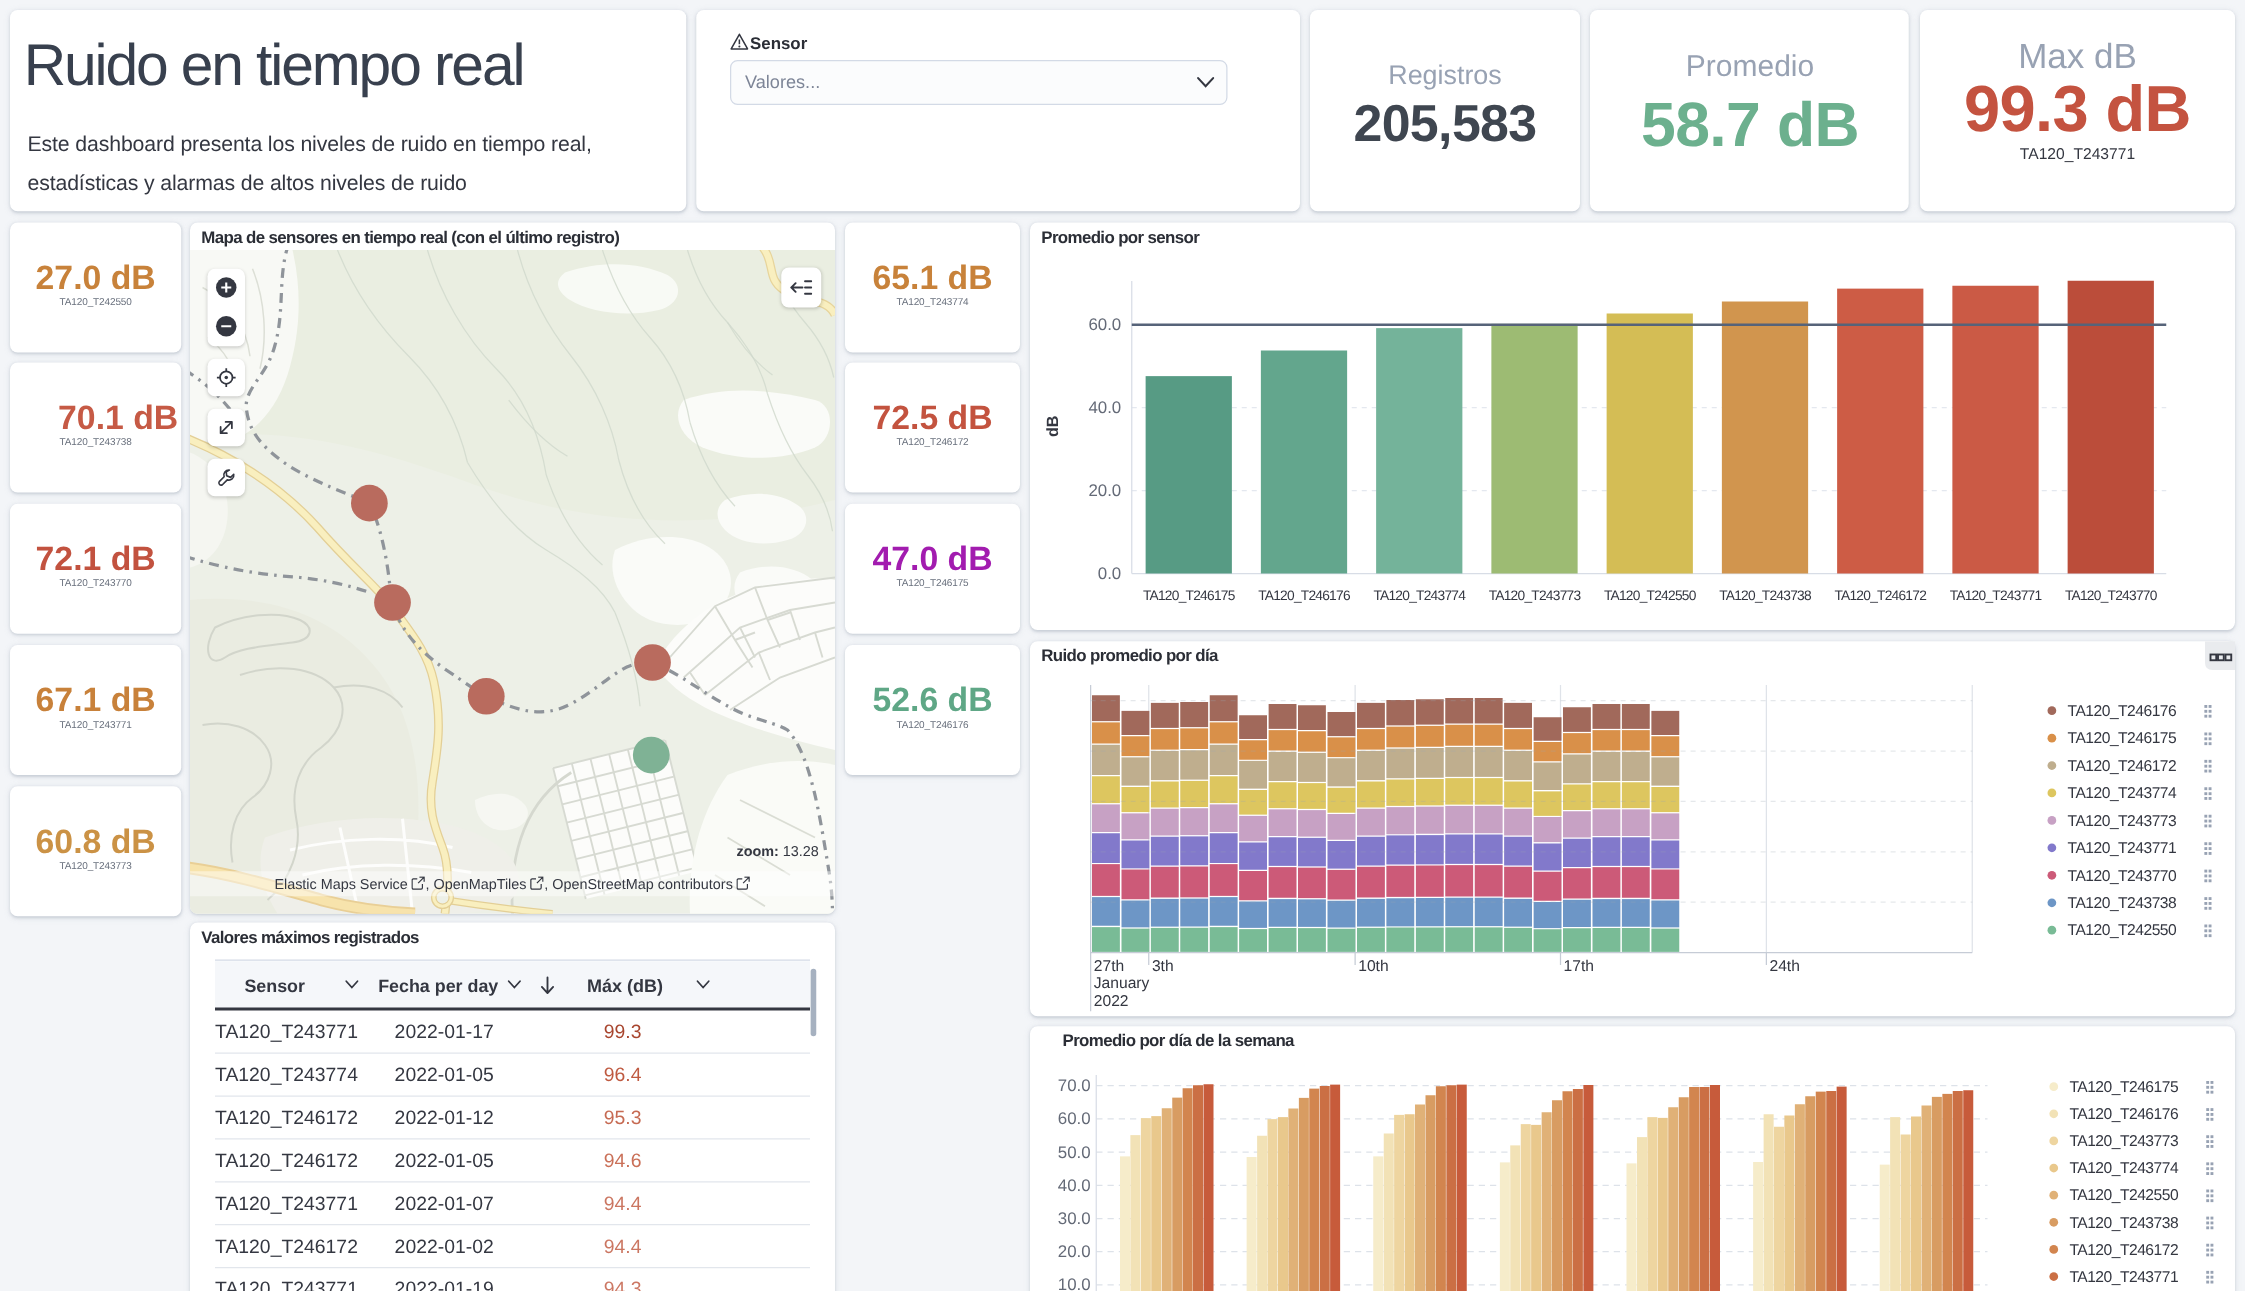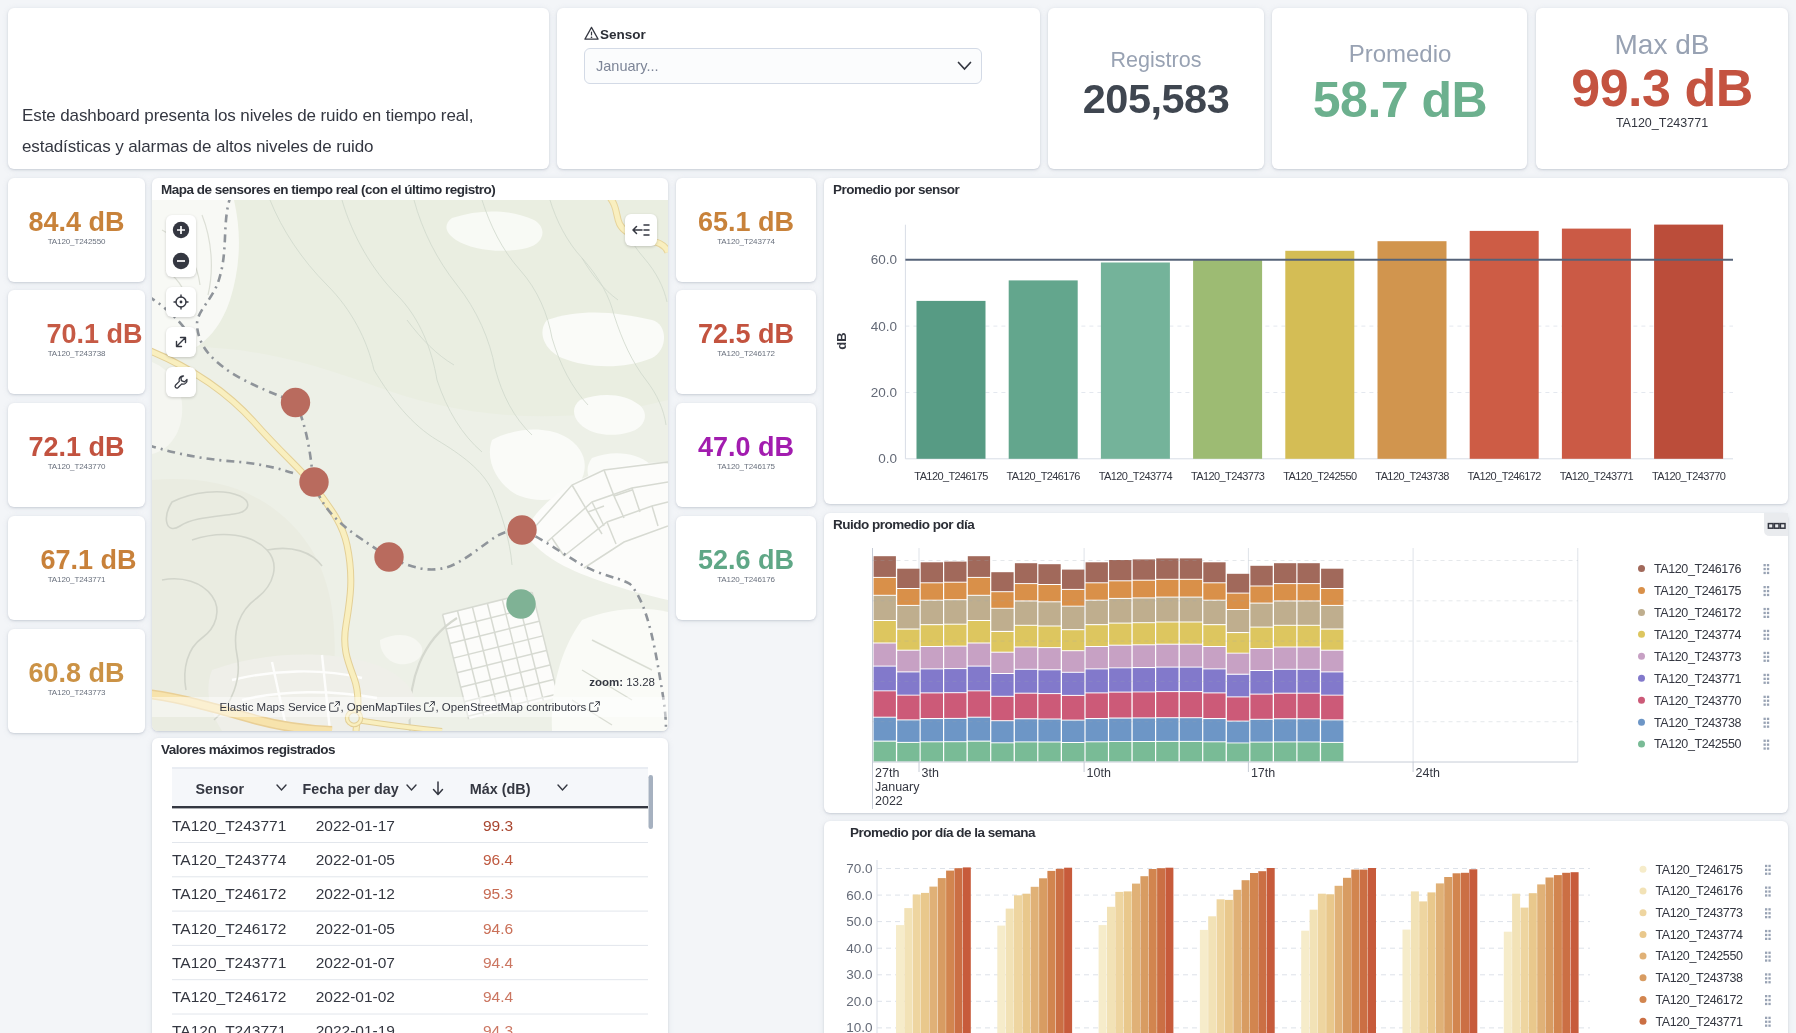--- a/index.html
+++ b/index.html
@@ -6,50 +6,51 @@
 .abs{position:absolute}
 .ptitle{position:absolute;font-weight:700;font-size:13.5px;letter-spacing:-0.5px;color:#2b2e36;line-height:1.2;}
 </style></head><body>
 <div class="abs" style="left:0;top:0;width:1796px;height:1033px;">
 
 <div class="panel" style="left:8px;top:8px;width:541px;height:161px;"></div>
 <div class="panel" style="left:557px;top:8px;width:483px;height:161px;"></div>
 <div class="panel" style="left:1048px;top:8px;width:216px;height:161px;"></div>
 <div class="panel" style="left:1272px;top:8px;width:255px;height:161px;"></div>
 <div class="panel" style="left:1536px;top:8px;width:252px;height:161px;"></div>
+<div class="abs" style="left:19px;top:28px;font-size:47px;letter-spacing:-1.7px;color:#38404e;line-height:1;">Ruido en tiempo real</div>
 <div class="abs" style="left:22px;top:101px;font-size:17px;letter-spacing:-0.1px;color:#343741;line-height:30.5px;">Este dashboard presenta los niveles de ruido en tiempo real,<br>estadísticas y alarmas de altos niveles de ruido</div>
 <svg class="abs" style="left:584px;top:26px;" width="15" height="15" viewBox="0 0 16 16">
       <path d="M8 1.5 L15 14 H1 Z" fill="none" stroke="#343741" stroke-width="1.3" stroke-linejoin="round"></path>
       <path d="M8 6 v4" stroke="#343741" stroke-width="1.3"></path>
       <circle cx="8" cy="12" r="0.9" fill="#343741"></circle>
     </svg>
 <div class="abs" style="left:600px;top:26.5px;font-size:13.5px;font-weight:700;color:#2b2e36;">Sensor</div>
 <div class="abs" style="left:584px;top:48px;width:398px;height:36px;background:#fbfcfd;border:1px solid #d3dae6;border-radius:6px;"></div>
-<div class="abs" style="left:596px;top:58px;font-size:14.5px;color:#7d8597;">January...</div>
+<div class="abs" style="left:596px;top:58px;font-size:14.5px;color:#7d8597;">Valores...</div>
 <svg class="abs" style="left:957px;top:61px;" width="15" height="10" viewBox="0 0 15 10">
       <path d="M1.5 1.5 L7.5 8 L13.5 1.5" fill="none" stroke="#343741" stroke-width="1.7" stroke-linecap="round"></path>
     </svg>
 <div class="abs" style="left:956px;top:50px;width:400px;text-align:center;font-size:21.5px;color:#98a2b3;line-height:1;">Registros</div>
     <div class="abs" style="left:936px;top:78px;width:440px;text-align:center;font-size:41.5px;font-weight:700;color:#3f4650;line-height:1;letter-spacing:-0.5px;">205,583</div>
 <div class="abs" style="left:1200px;top:42px;width:400px;text-align:center;font-size:24px;color:#98a2b3;line-height:1;">Promedio</div>
     <div class="abs" style="left:1180px;top:75px;width:440px;text-align:center;font-size:50px;font-weight:700;color:#6cb08e;line-height:1;letter-spacing:-0.5px;">58.7 dB</div>
 <div class="abs" style="left:1462px;top:31px;width:400px;text-align:center;font-size:28px;color:#98a2b3;line-height:1;">Max dB</div>
     <div class="abs" style="left:1442px;top:62px;width:440px;text-align:center;font-size:52px;font-weight:700;color:#c45340;line-height:1;letter-spacing:-0.5px;">99.3 dB</div>
     <div class="abs" style="left:1462px;top:117px;width:400px;text-align:center;font-size:12.5px;color:#343741;line-height:1;">TA120_T243771</div>
 <div class="panel" style="left:8px;top:178px;width:137px;height:104px;"></div>
-    <div class="abs" style="left:8px;top:209px;width:137px;text-align:center;font-size:27px;font-weight:700;color:#c8823a;line-height:1;">84.4 dB</div>
+    <div class="abs" style="left:8px;top:209px;width:137px;text-align:center;font-size:27px;font-weight:700;color:#c8823a;line-height:1;">27.0 dB</div>
     <div class="abs" style="left:8px;top:238px;width:137px;text-align:center;font-size:8px;color:#69707d;line-height:1;letter-spacing:-0.1px;">TA120_T242550</div>
 <div class="panel" style="left:8px;top:290px;width:137px;height:104px;"></div>
     <div class="abs" style="left:8px;top:321px;width:137px;text-align:center;font-size:27px;font-weight:700;color:#c65a45;line-height:1;padding-left:36px;">70.1 dB</div>
     <div class="abs" style="left:8px;top:350px;width:137px;text-align:center;font-size:8px;color:#69707d;line-height:1;letter-spacing:-0.1px;">TA120_T243738</div>
 <div class="panel" style="left:8px;top:403px;width:137px;height:104px;"></div>
     <div class="abs" style="left:8px;top:434px;width:137px;text-align:center;font-size:27px;font-weight:700;color:#c2523f;line-height:1;">72.1 dB</div>
     <div class="abs" style="left:8px;top:463px;width:137px;text-align:center;font-size:8px;color:#69707d;line-height:1;letter-spacing:-0.1px;">TA120_T243770</div>
 <div class="panel" style="left:8px;top:516px;width:137px;height:104px;"></div>
-    <div class="abs" style="left:8px;top:547px;width:137px;text-align:center;font-size:27px;font-weight:700;color:#c8813a;line-height:1;margin-left:12px;">67.1 dB</div>
+    <div class="abs" style="left:8px;top:547px;width:137px;text-align:center;font-size:27px;font-weight:700;color:#c8813a;line-height:1;">67.1 dB</div>
     <div class="abs" style="left:8px;top:576px;width:137px;text-align:center;font-size:8px;color:#69707d;line-height:1;letter-spacing:-0.1px;">TA120_T243771</div>
 <div class="panel" style="left:8px;top:629px;width:137px;height:104px;"></div>
     <div class="abs" style="left:8px;top:660px;width:137px;text-align:center;font-size:27px;font-weight:700;color:#cb9245;line-height:1;">60.8 dB</div>
     <div class="abs" style="left:8px;top:689px;width:137px;text-align:center;font-size:8px;color:#69707d;line-height:1;letter-spacing:-0.1px;">TA120_T243773</div>
 <div class="panel" style="left:676px;top:178px;width:140px;height:104px;"></div>
     <div class="abs" style="left:676px;top:209px;width:140px;text-align:center;font-size:27px;font-weight:700;color:#c8823a;line-height:1;">65.1 dB</div>
     <div class="abs" style="left:676px;top:238px;width:140px;text-align:center;font-size:8px;color:#69707d;line-height:1;letter-spacing:-0.1px;">TA120_T243774</div>
 <div class="panel" style="left:676px;top:290px;width:140px;height:104px;"></div>
     <div class="abs" style="left:676px;top:321px;width:140px;text-align:center;font-size:27px;font-weight:700;color:#c3533f;line-height:1;">72.5 dB</div>
     <div class="abs" style="left:676px;top:350px;width:140px;text-align:center;font-size:8px;color:#69707d;line-height:1;letter-spacing:-0.1px;">TA120_T246172</div>

